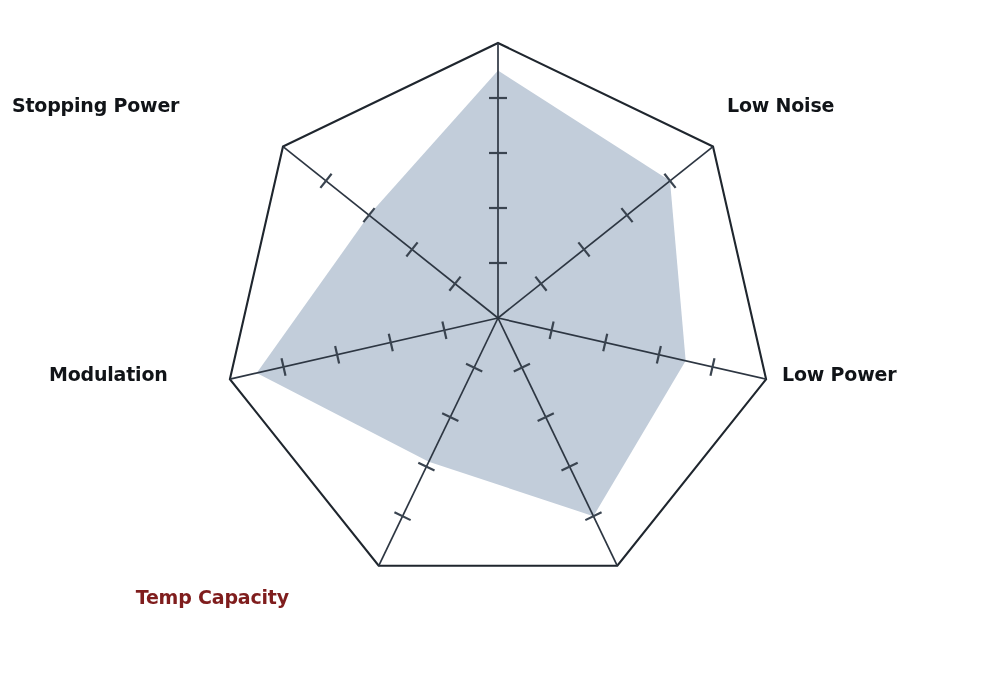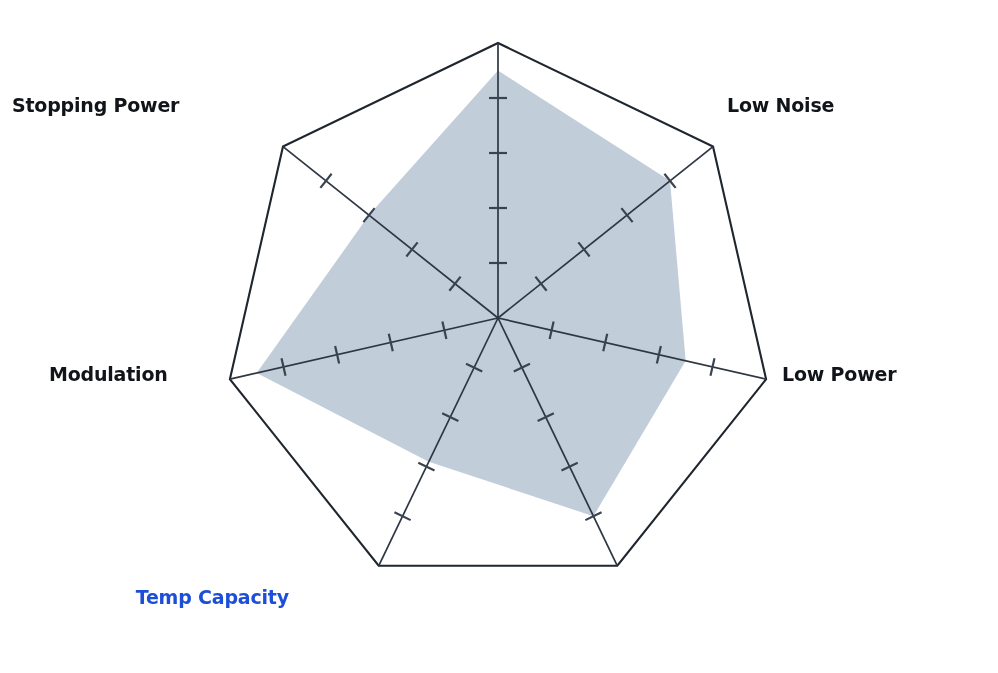--- a/index.html
+++ b/index.html
@@ -84,17 +84,17 @@
         <line x1="714.49" y1="358.18" x2="710.48" y2="375.73" stroke="#3a4450" stroke-width="2.2"></line>
         <line x1="601.56" y1="512.31" x2="585.35" y2="520.12" stroke="#3a4450" stroke-width="2.2"></line>
         <line x1="410.65" y1="520.12" x2="394.44" y2="512.31" stroke="#3a4450" stroke-width="2.2"></line>
         <line x1="285.52" y1="375.73" x2="281.51" y2="358.18" stroke="#3a4450" stroke-width="2.2"></line>
         <line x1="320.39" y1="187.87" x2="331.61" y2="173.80" stroke="#3a4450" stroke-width="2.2"></line>
       </g>
   </svg>
 
   <div class="axis-label" id="label-1" style="left: 727px; top: 95.5px; color: rgb(17, 20, 24);">Low Noise</div>
   <div class="axis-label" id="label-2" style="left: 782.1px; top: 364.7px; color: rgb(17, 20, 24);">Low Power</div>
-  <div class="axis-label" id="label-4" style="left: 135.7px; top: 587.8px; color: #1d4ed8;">Temp Capacity</div>
+  <div class="axis-label" id="label-4" style="left: 135.7px; top: 587.8px; color: #7f1d1d;">Temp Capacity</div>
   <div class="axis-label" id="label-5" style="left: 49px; top: 364.7px; color: rgb(17, 20, 24);">Modulation</div>
   <div class="axis-label" id="label-6" style="left: 12px; top: 95.5px; color: rgb(17, 20, 24);">Stopping Power</div>
 
 </div>
 
 </body></html>

